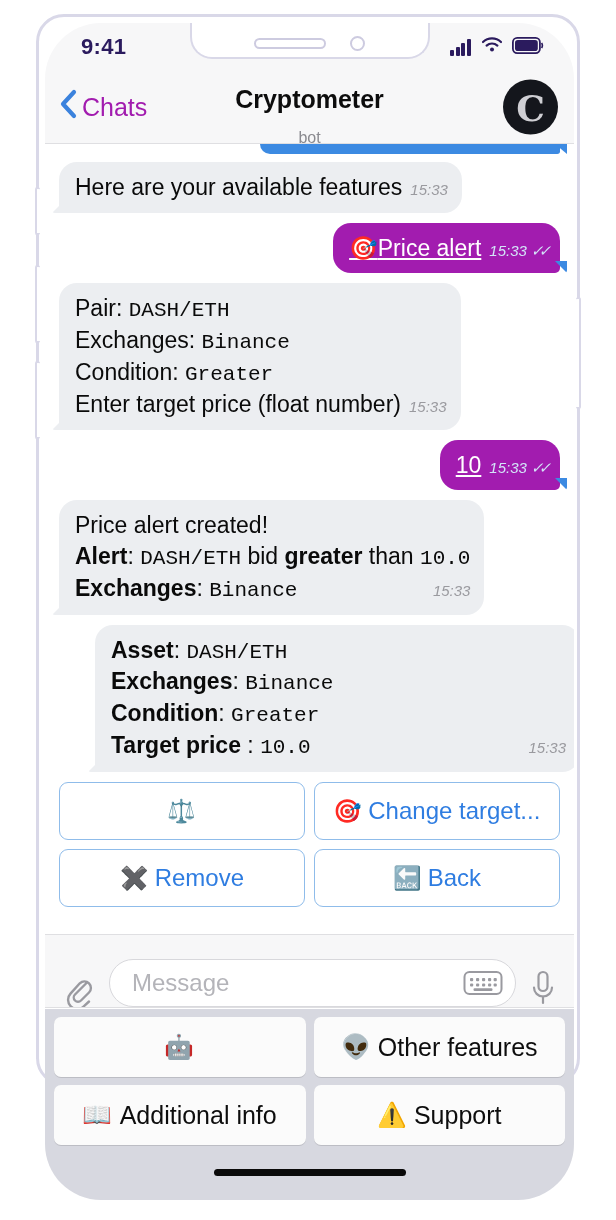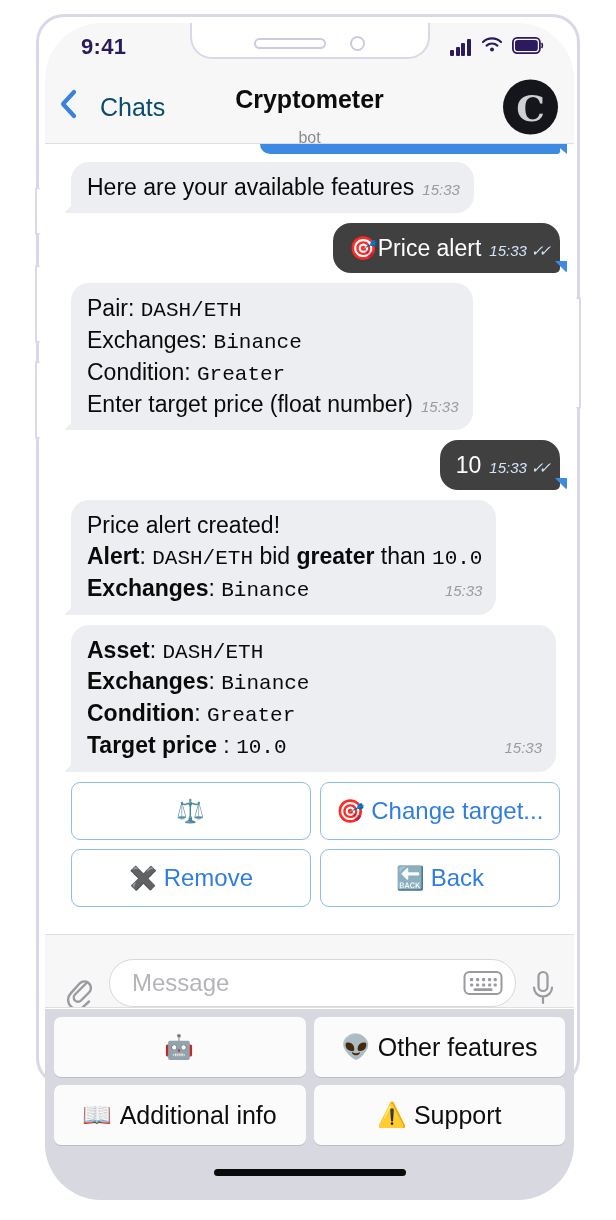--- a/index.html
+++ b/index.html
@@ -64,62 +64,62 @@
 
   
   #nav-header{
     position:absolute;top:48px;left:0;right:0;height:72px;
     background:#f7f7f8;
     border-bottom:1px solid #dfdfe2;
     z-index:9;
   }
   #back-chats{
     position:absolute;left:14px;top:50%;transform:translateY(-50%);
-    display:flex;align-items:center;gap:23px;
-    color:#0c4a6e;font-size:25px;cursor:pointer;
+    display:flex;align-items:center;gap:5px;
+    color:#a21caf;font-size:25px;cursor:pointer;
   }
   #chevron-left{display:block;}
   #title-block{
     position:absolute;left:50%;transform:translateX(-50%);top:50%;
     margin-top:-22px;text-align:center;width:260px;
   }
   #chat-title{font-size:25px;font-weight:bold;color:#0d0d0d;line-height:1.12;}
   #chat-subtitle{font-size:16px;color:#8a8a8f;line-height:1.2;margin-top:15px;}
   #avatar{
     position:absolute;right:16px;top:50%;transform:translateY(-50%);
     width:55px;height:55px;border-radius:50%;
     background:#14161c;
     display:flex;align-items:center;justify-content:center;
     overflow:hidden;
   }
   #avatar-letter{color:#cfcfd4;font-size:36px;font-weight:bold;font-family:"DejaVu Serif",serif;line-height:1;}
 
   
   #message-list{
-    position:absolute;top:121px;left:12px;right:0;
+    position:absolute;top:121px;left:0;right:0;
     height:790px;
     background:#ffffff;
     padding:0 14px;box-sizing:border-box;
     overflow:hidden;
   }
   .row{display:flex;margin-bottom:10px;}
   .row.left{justify-content:flex-start;}
   .row.right{justify-content:flex-end;}
 
   .bubble{
     position:relative;
     max-width:450px;
     padding:10px 14px 10px 16px;
     border-radius:18px;
     font-size:23px;
     line-height:1.33;
     word-wrap:break-word;
   }
   .bubble.in{background:#eceef1;color:#0a0a0a;border-bottom-left-radius:5px;}
-  .bubble.out{background:#404040;color:#ffffff;border-bottom-right-radius:5px;}
+  .bubble.out{background:#a21caf;color:#ffffff;border-bottom-right-radius:5px;text-decoration:underline;}
   
   .bubble.in::after{
     content:"";position:absolute;left:-7px;bottom:0;
     width:0;height:0;
     border-style:solid;border-width:0 0 12px 12px;
     border-color:transparent transparent #eceef1 transparent;
     border-bottom-left-radius:3px;
   }
   .bubble.out::after{
     content:"";position:absolute;right:-7px;bottom:0;
@@ -314,21 +314,21 @@
 
       <div class="row left">
         <div class="bubble in" style="max-width:400px;">
           <span class="msgline">Price alert created!</span>
           <span class="msgline"><span class="bold">Alert</span><span>: </span><span class="mono">DASH/ETH</span><span> bid </span><span class="bold">greater</span><span> than </span><span class="mono">10.0</span></span>
           <span class="lastline"><span class="meta tail-meta">15:33</span><span class="bold">Exchanges</span><span>: </span><span class="mono">Binance</span></span>
         </div>
       </div>
 
       <div class="row left">
-        <div class="bubble in" style="max-width:460px;min-width:455px;">
+        <div class="bubble in" style="max-width:460px;min-width:455px;margin-left:36px;">
           <span class="msgline"><span class="bold">Asset</span><span>: </span><span class="mono">DASH/ETH</span></span>
           <span class="msgline"><span class="bold">Exchanges</span><span>: </span><span class="mono">Binance</span></span>
           <span class="msgline"><span class="bold">Condition</span><span>: </span><span class="mono">Greater</span></span>
           <span class="lastline"><span class="meta tail-meta">15:33</span><span class="bold">Target price </span><span>: </span><span class="mono">10.0</span></span>
         </div>
       </div>
 
       <div id="inline-keyboard">
         <div class="ik-row">
           <div class="ik-btn">

